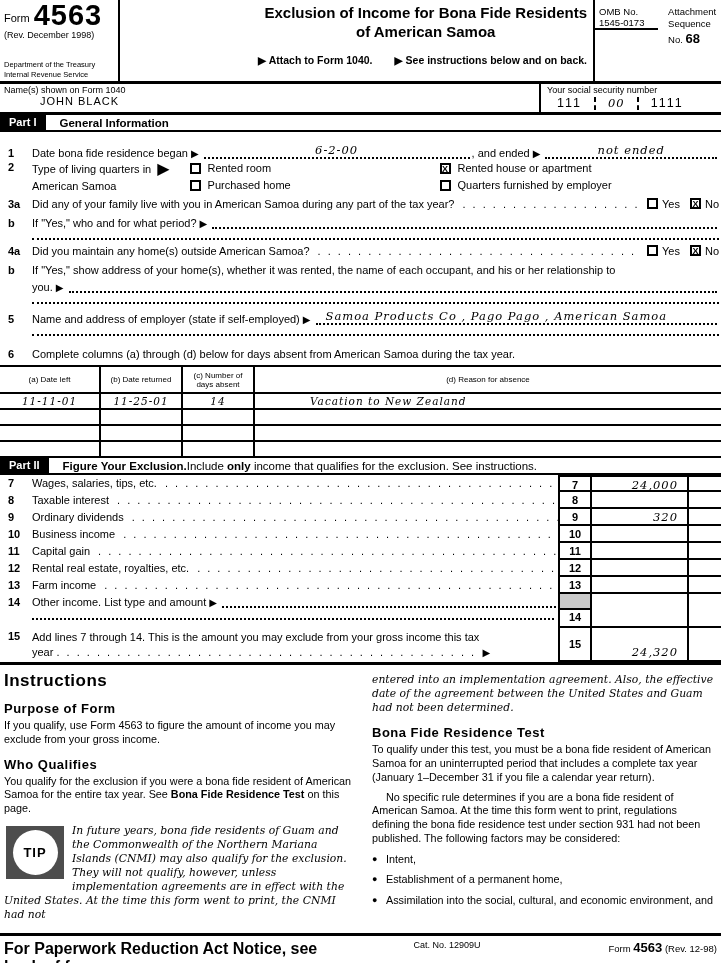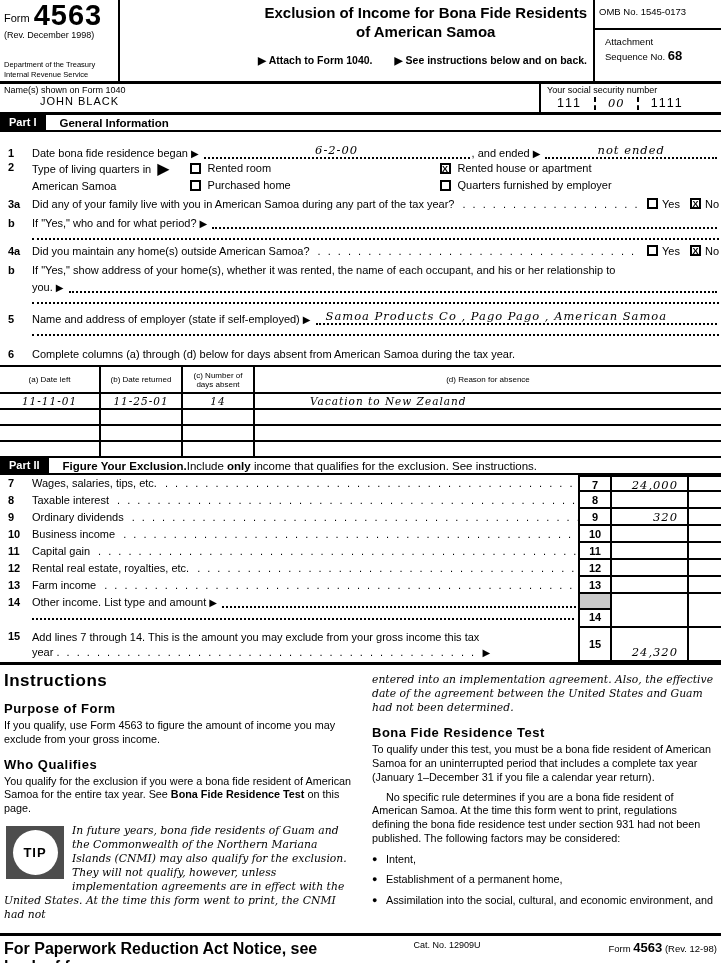--- a/index.html
+++ b/index.html
@@ -10,21 +10,21 @@
   .header { display: flex; border-bottom: 3px solid #000; height: 84px; }
   .h-left { width: 120px; border-right: 2px solid #000; padding: 2px 4px; display: flex; flex-direction: column; }
   .form-line { display: flex; align-items: flex-end; gap: 4px; }
   .form-word { font-size: 11px; padding-bottom: 4px; }
   .form-num-big { font-size: 29px; font-weight: bold; letter-spacing: 1px; line-height: 0.9; }
   .rev { font-size: 9px; margin-top: 2px; }
   .agency { font-size: 7.5px; margin-top: auto; line-height: 1.25; }
   .h-center { flex: 1; display: flex; flex-direction: column; align-items: flex-end; padding: 4px 6px; }
   .title { font-size: 15px; font-weight: bold; text-align: center; line-height: 1.25; }
   .attach { font-size: 10.5px; font-weight: bold; margin-top: 12px; display: flex; gap: 22px; }
-  .h-right { width: 128px; border-left: 2px solid #000; display: flex; flex-direction: column; }
+  .h-right { width: 128px; border-left: 2px solid #000; display: flex; flex-direction: row; }
   .omb { font-size: 9.5px; padding: 6px 4px; border-bottom: 2px solid #000; height: 30px; }
   .attseq { font-size: 9.5px; padding: 6px 4px 0 10px; line-height: 1.3; }
   .attseq b { font-size: 13px; }
 
   
   .name-row { display: flex; border-bottom: 3px solid #000; height: 31px; }
   .nr-left { flex: 1; padding: 1px 4px; }
   .small-label { font-size: 9px; }
   .name-val { font-size: 11px; padding-left: 36px; letter-spacing: 1px; }
   .nr-right { width: 182px; border-left: 2px solid #000; padding: 1px 6px; }
@@ -72,21 +72,21 @@
   .abs-table tr > *:last-child { border-right: none; }
 
   
   .p2 { border-bottom: 3px solid #000; }
   .p2row { display: flex; align-items: stretch; padding-left: 8px; font-size: 11px; }
   .p2row .num { padding-top: 2px; }
   .p2lbl { white-space: nowrap; padding-top: 2px; }
   .p2 .dots { padding-top: 2px; }
   .pbox, .abox, .cbox { border-left: 2px solid #000; border-bottom: 2px solid #000; flex: none; }
   .pbox { width: 32px; text-align: center; font-weight: bold; line-height: 16px; }
-  .abox { width: 77px; text-align: right; padding-right: 9px; line-height: 16px; }
+  .abox { width: 97px; text-align: right; padding-right: 9px; line-height: 16px; }
   .cbox { width: 34px; }
   .p2row.first .pbox, .p2row.first .abox, .p2row.first .cbox { border-top: 2px solid #000; }
   .h1x { height: 17px; }
   .h2x { height: 34px; }
   .pbox.split { display: flex; flex-direction: column; font-weight: bold; }
   .pbox .gray { height: 16px; background: #c9c9c9; border-bottom: 2px solid #000; }
   .pbox .pnum { flex: 1; line-height: 15px; }
   .desc14 { flex: 1; display: flex; flex-direction: column; overflow: hidden; }
   .desc14 .sub { display: flex; align-items: flex-end; }
   .desc14 .dl2 { border-bottom: 2px dotted #000; height: 12px; margin-right: 4px; }

